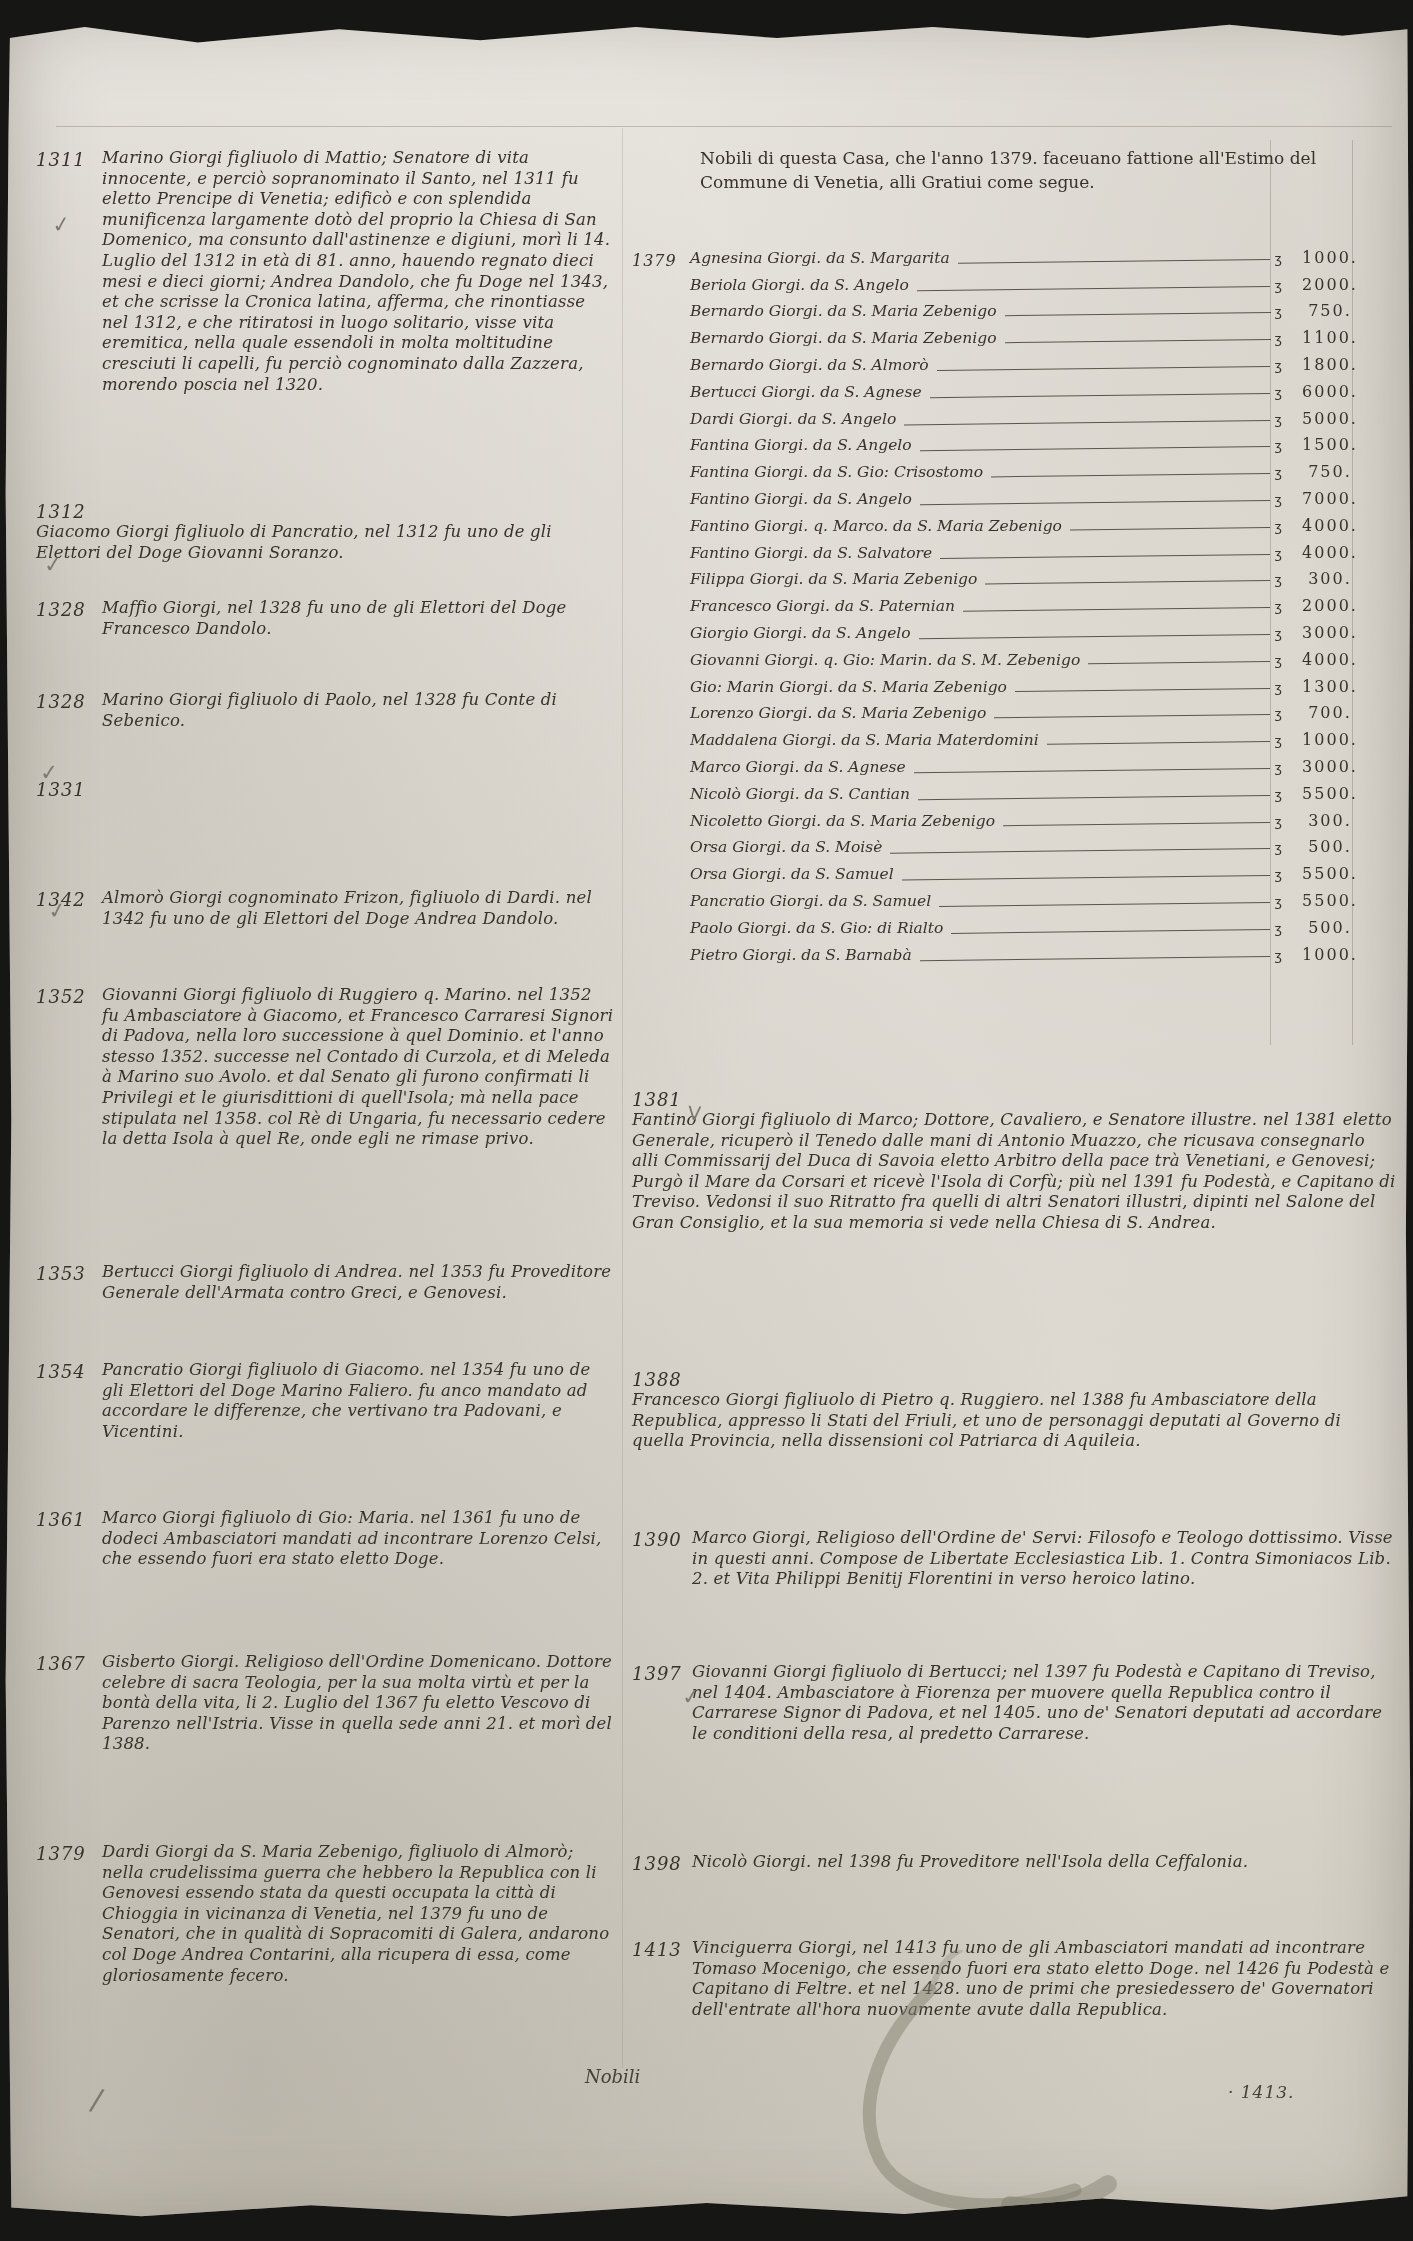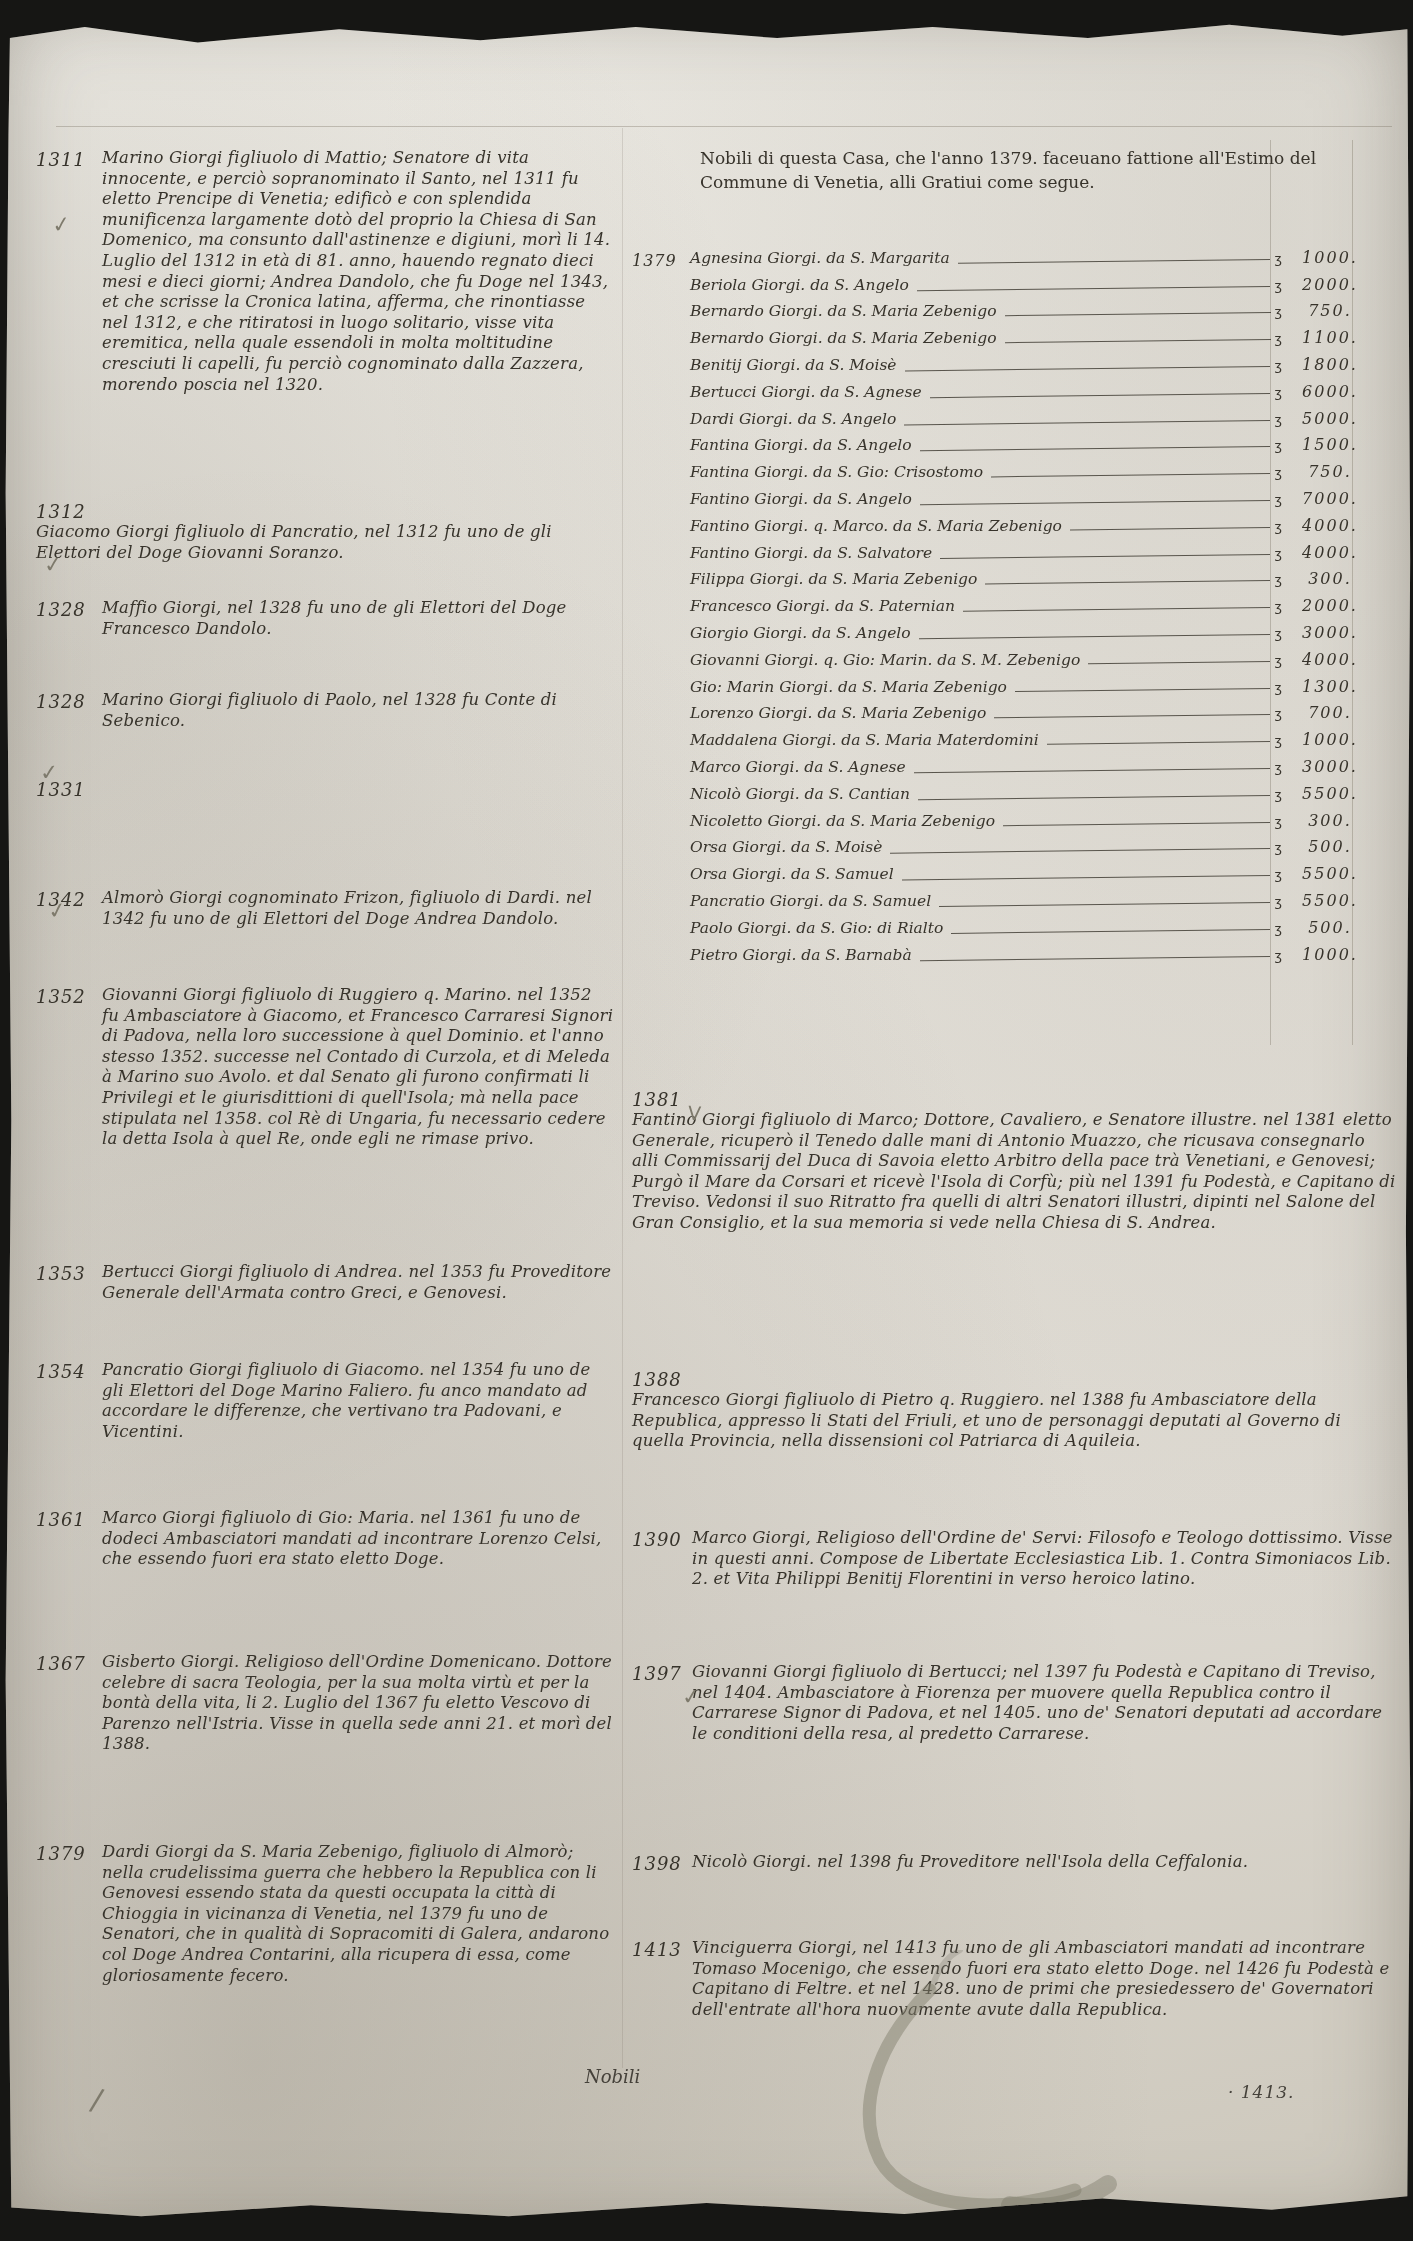--- a/index.html
+++ b/index.html
@@ -55,21 +55,21 @@
   .leader{flex:1;position:relative;height:1.1em;margin:0 4px 3px 8px;min-width:18px;}
   .leader::before{
     content:"";position:absolute;left:0;right:10px;bottom:7px;height:1px;
     background:rgba(55,51,43,.8);transform:rotate(-.7deg);transform-origin:right center;
   }
   .leader::after{
     content:"\0292";position:absolute;right:-2px;bottom:1px;
     font-family:"DejaVu Sans",sans-serif;font-size:13px;color:#37332b;
   }
   .estimo-amount{
-    flex:none;width:92px;text-align:center;font-size:16px;font-style:italic;
+    flex:none;width:92px;text-align:center;font-size:16px;
     letter-spacing:2px;padding-bottom:3px;
   }
   
   .mark{position:absolute;color:#7e7a6c;font-size:22px;font-family:"DejaVu Sans",sans-serif;}
   .catchword{position:absolute;font-size:18px;font-style:italic;color:#45413a;}
   .blot{position:absolute;left:820px;top:1950px;}
 </style>
 </head>
 <body>
 
@@ -157,21 +157,21 @@
 
       <div class="estimo-row">
         <span class="estimo-year"></span>
         <span class="estimo-name">Bernardo Giorgi. da S. Maria Zebenigo</span>
         <span class="leader"></span>
         <span class="estimo-amount">1100.</span>
       </div>
 
       <div class="estimo-row">
         <span class="estimo-year"></span>
-        <span class="estimo-name">Benitij Giorgi. da S. Moisè</span>
+        <span class="estimo-name">Bernardo Giorgi. da S. Almorò</span>
         <span class="leader"></span>
         <span class="estimo-amount">1800.</span>
       </div>
 
       <div class="estimo-row">
         <span class="estimo-year"></span>
         <span class="estimo-name">Bertucci Giorgi. da S. Agnese</span>
         <span class="leader"></span>
         <span class="estimo-amount">6000.</span>
       </div>

